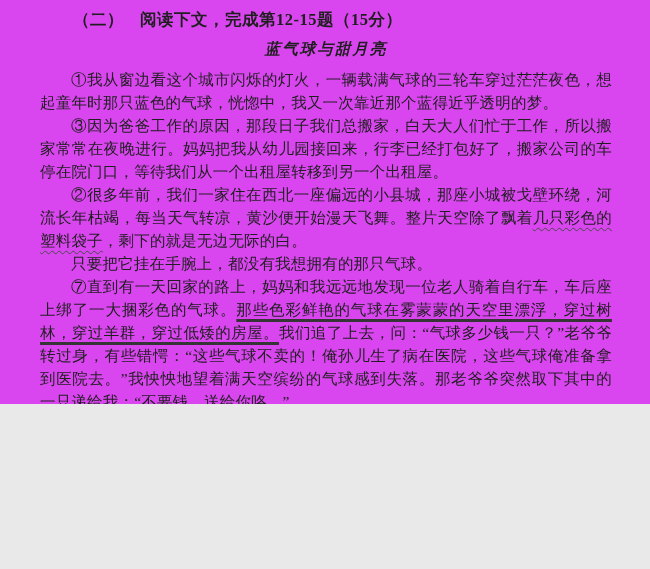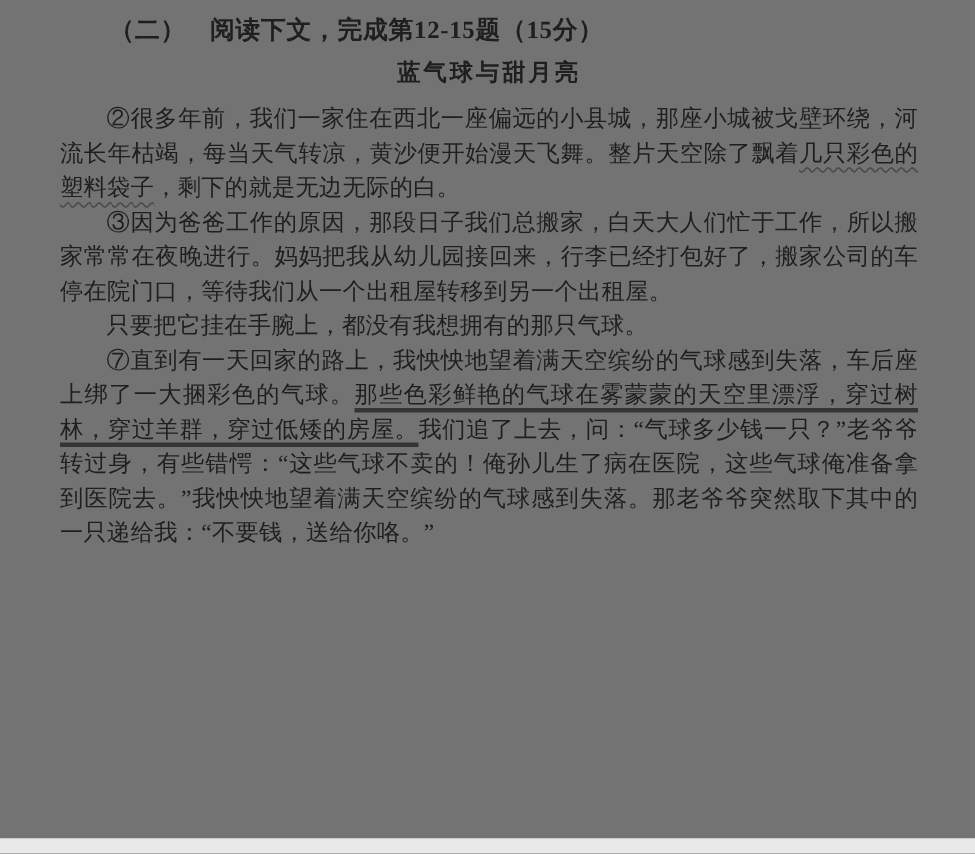--- a/index.html
+++ b/index.html
@@ -1,21 +1,21 @@
 <!DOCTYPE html>
 <html lang="zh"><head>
 <meta charset="utf-8">
 <style>
   html,body { margin:0; padding:0; background:#e9e9e9; }
   .page {
     position: relative;
     width: 650px;
-    height: 559px;
+    height: 404px;
     margin: 0 auto;
-    background: #737373;
+    background: #d946ef;
     box-sizing: border-box;
     padding: 9px 38px 0 40px;
     overflow: hidden;
     font-family: "Liberation Serif", "DejaVu Serif", serif;
     color: #1f1f1f;
   }
   .hdr {
     font-weight: 700;
     font-size: 16.5px;
     line-height: 22px;
@@ -24,20 +24,21 @@
     white-space: nowrap;
   }
   .hdr .sec { margin-right: 16px; }
   .ttl {
     text-align: center;
     font-weight: 700;
     font-size: 15.5px;
     line-height: 22px;
     margin: 7px 0 8px 0;
     letter-spacing: 2px;
+    font-style: italic;
   }
   .passage p {
     margin: 0;
     text-indent: 2em;
     text-align: justify;
     font-size: 15.5px;
     line-height: 23px;
     font-weight: 500;
     letter-spacing: 0.2px;
   }
@@ -66,26 +67,27 @@
 <div class="page">
 
   <div class="hdr">
     <span class="sec">（二）</span><span>阅读下文，完成第12-15题（15分）</span>
   </div>
 
   <div class="ttl">蓝气球与甜月亮</div>
 
   <div class="passage">
 
+    <p><span>①我从窗边看这个城市闪烁的灯火，一辆载满气球的三轮车穿过茫茫夜色，想起童年时那只蓝色的气球，恍惚中，我又一次靠近那个蓝得近乎透明的梦。</span></p>
+
+    <p><span>③因为爸爸工作的原因，那段日子我们总搬家，白天大人们忙于工作，所以搬家常常在夜晚进行。妈妈把我从幼儿园接回来，行李已经打包好了，搬家公司的车停在院门口，等待我们从一个出租屋转移到另一个出租屋。</span></p>
 
     <p><span>②很多年前，我们一家住在西北一座偏远的小县城，那座小城被戈壁环绕，河流长年枯竭，每当天气转凉，黄沙便开始漫天飞舞。整片天空除了飘着</span><span class="u-wavy">几只彩色的塑料袋子</span><span>，剩下的就是无边无际的白。</span></p>
-
-    <p><span>③因为爸爸工作的原因，那段日子我们总搬家，白天大人们忙于工作，所以搬家常常在夜晚进行。妈妈把我从幼儿园接回来，行李已经打包好了，搬家公司的车停在院门口，等待我们从一个出租屋转移到另一个出租屋。</span></p>
 
 
 
     <p><span>只要把它挂在手腕上，都没有我想拥有的那只气球。</span></p>
 
-    <p><span>⑦直到有一天回家的路上，我怏怏地望着满天空缤纷的气球感到失落，车后座上绑了一大捆彩色的气球。</span><span class="u-thick">那些色彩鲜艳的气球在雾蒙蒙的天空里漂浮，穿过树林，穿过羊群，穿过低矮的房屋。</span><span>我们追了上去，问：“气球多少钱一只？”老爷爷转过身，有些错愕：“这些气球不卖的！俺孙儿生了病在医院，这些气球俺准备拿到医院去。”我怏怏地望着满天空缤纷的气球感到失落。那老爷爷突然取下其中的一只递给我：“不要钱，送给你咯。”</span></p>
+    <p><span>⑦直到有一天回家的路上，妈妈和我远远地发现一位老人骑着自行车，车后座上绑了一大捆彩色的气球。</span><span class="u-thick">那些色彩鲜艳的气球在雾蒙蒙的天空里漂浮，穿过树林，穿过羊群，穿过低矮的房屋。</span><span>我们追了上去，问：“气球多少钱一只？”老爷爷转过身，有些错愕：“这些气球不卖的！俺孙儿生了病在医院，这些气球俺准备拿到医院去。”我怏怏地望着满天空缤纷的气球感到失落。那老爷爷突然取下其中的一只递给我：“不要钱，送给你咯。”</span></p>
 
   </div>
 
 </div>
 
 </body></html>

